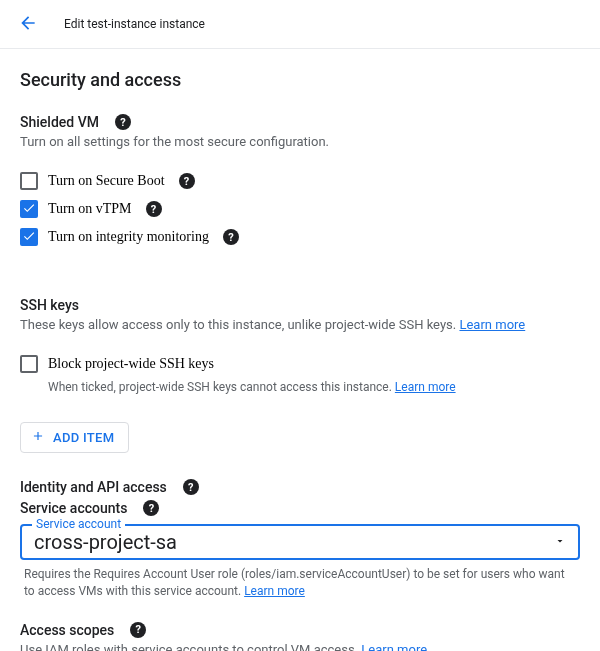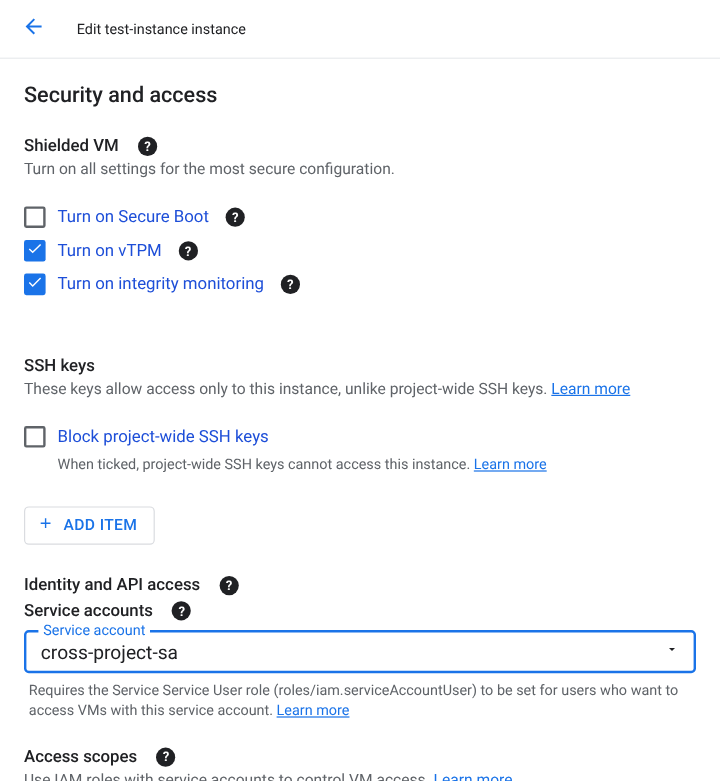--- a/index.html
+++ b/index.html
@@ -104,21 +104,22 @@
       background: #1a73e8;
       border-radius: 2px;
     }
     .cbx.checked svg {
       width: 14px;
       height: 14px;
       fill: #fff;
     }
     .checkbox-label {
       font-size: 14px;
-      color: #1d4ed8;
+      color: #000000;
+      font-family: Liberation Serif, serif;
     }
     .checkbox-label-sub {
       font-size: 12px;
       color: #5f6368;
       margin-left: 28px;
       margin-top: 2px;
     }
     .checkbox-row .help-icon {
       margin-left: 14px;
     }
@@ -165,21 +166,21 @@
       top: -9px;
       left: 10px;
       background: #fff;
       padding: 0 4px;
       font-size: 12px;
       color: #1a73e8;
       font-weight: 400;
     }
     .select-value {
       flex: 1;
-      font-size: 16px;
+      font-size: 20px;
       color: #202124;
     }
     .select-caret svg {
       width: 12px;
       height: 12px;
       fill: #202124;
     }
     .select-helper {
       font-size: 12px;
       color: #5f6368;
@@ -273,21 +274,21 @@
     <div class="select-field">
       <div class="select-floating-label">Service account</div>
       <div class="select-value">cross-project-sa</div>
       <span class="select-caret">
         <svg viewBox="0 0 24 24">
             <path d="M7 10l5 5 5-5z"></path>
           </svg>
       </span>
     </div>
     <div class="select-helper">
-      <span>Requires the Service Service User role (roles/iam.serviceAccountUser) to be set for users who want to access VMs with this service account. </span>
+      <span>Requires the Requires Account User role (roles/iam.serviceAccountUser) to be set for users who want to access VMs with this service account. </span>
       <span class="link">Learn more</span>
     </div>
   </div>
 
   <div class="subsection" style="margin-top:22px;">
     <div class="heading-row">
       <span class="field-heading">Access scopes</span>
       <span class="help-icon">?</span>
     </div>
     <div class="field-desc">

